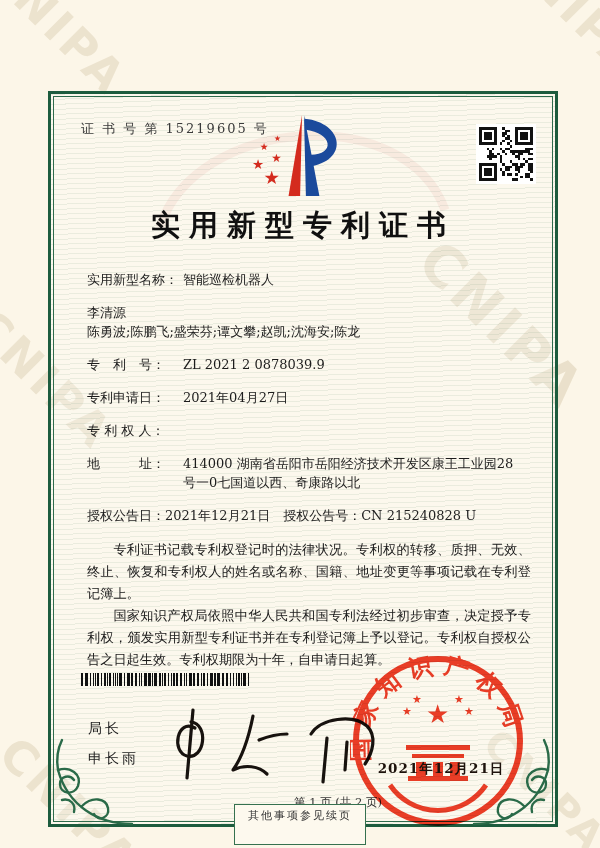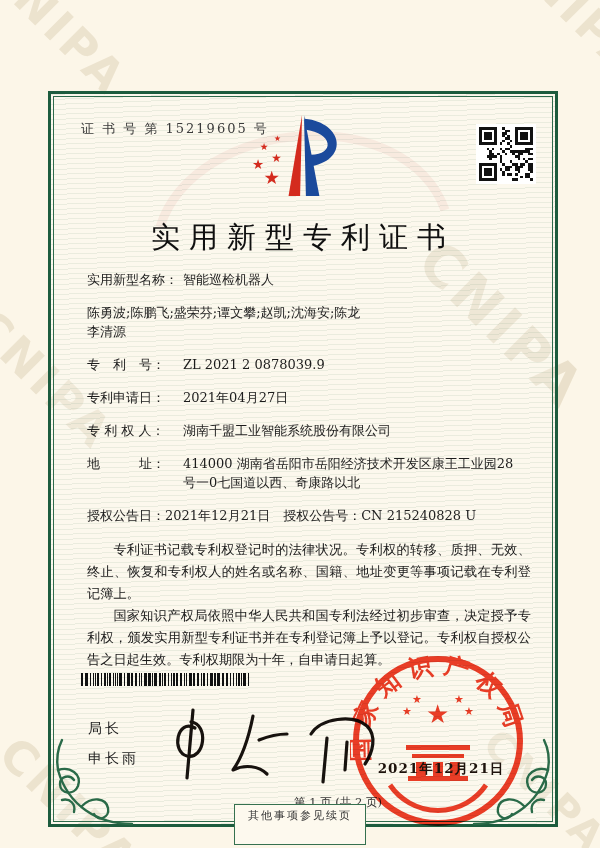--- a/index.html
+++ b/index.html
@@ -33,22 +33,22 @@
     margin-top:23px;
   }
   .cert::before{
     content:""; position:absolute; inset:2px; border:1px solid #2e6b4c; pointer-events:none;
   }
   .cert-number{position:absolute; left:30px; top:26px; font-size:13px; letter-spacing:2px; color:#3a3a3a;}
   .logo{position:absolute; left:50%; top:14px; transform:translateX(-50%);}
   .qr{position:absolute; left:425px; top:30px; width:60px; height:60px; background:#fff; padding:3px; box-sizing:border-box;}
   .qr svg{display:block; width:100%; height:100%;}
   .title{
-    position:absolute; top:124px; left:0; width:100%; text-align:center;
-    font-size:29px; font-weight:400; letter-spacing:9px; color:#101010; white-space:nowrap;
+    position:absolute; top:112px; left:0; width:100%; text-align:center;
+    font-size:29px; font-weight:700; letter-spacing:9px; color:#101010; white-space:nowrap;
   }
   .content{position:absolute; left:36px; right:24px; top:176px; font-size:13px; line-height:19px; z-index:2;}
   .row{margin-bottom:14px; display:flex;}
   .lbl{flex:0 0 96px; white-space:nowrap; color:#1c1c1c;}
   .val{flex:1; color:#1c1c1c;}
   .grant-row{display:flex; gap:13px;}
   .grant-pair{display:flex; white-space:nowrap;}
   .paras{margin-top:6px; font-size:13.2px; line-height:22px; text-align:justify; color:#1a1a1a;}
   .paras p{margin:0; text-indent:2em;}
 
@@ -225,35 +225,34 @@
 
     <div class="title">实用新型专利证书</div>
 
     <div class="content">
       <div class="row">
         <span class="lbl">实用新型名称：</span>
         <span class="val">智能巡检机器人</span>
       </div>
       <div class="row">
         <span class="val">
+          <span style="display:block;">李清源</span>
           <span style="display:block;">陈勇波;陈鹏飞;盛荣芬;谭文攀;赵凯;沈海安;陈龙</span>
-          <span style="display:block;">李清源</span>
         </span>
       </div>
       <div class="row">
         <span class="lbl">专　利　号：</span>
         <span class="val">ZL 2021 2 0878039.9</span>
       </div>
       <div class="row">
         <span class="lbl">专利申请日：</span>
         <span class="val">2021年04月27日</span>
       </div>
       <div class="row">
         <span class="lbl">专 利 权 人：</span>
-        <span class="val">湖南千盟工业智能系统股份有限公司</span>
       </div>
       <div class="row">
         <span class="lbl">地　　　址：</span>
         <span class="val">
           <span style="display:block;">414000 湖南省岳阳市岳阳经济技术开发区康王工业园28</span>
           <span style="display:block;">号一0七国道以西、奇康路以北</span>
         </span>
       </div>
       <div class="row grant-row">
         <span class="grant-pair">

